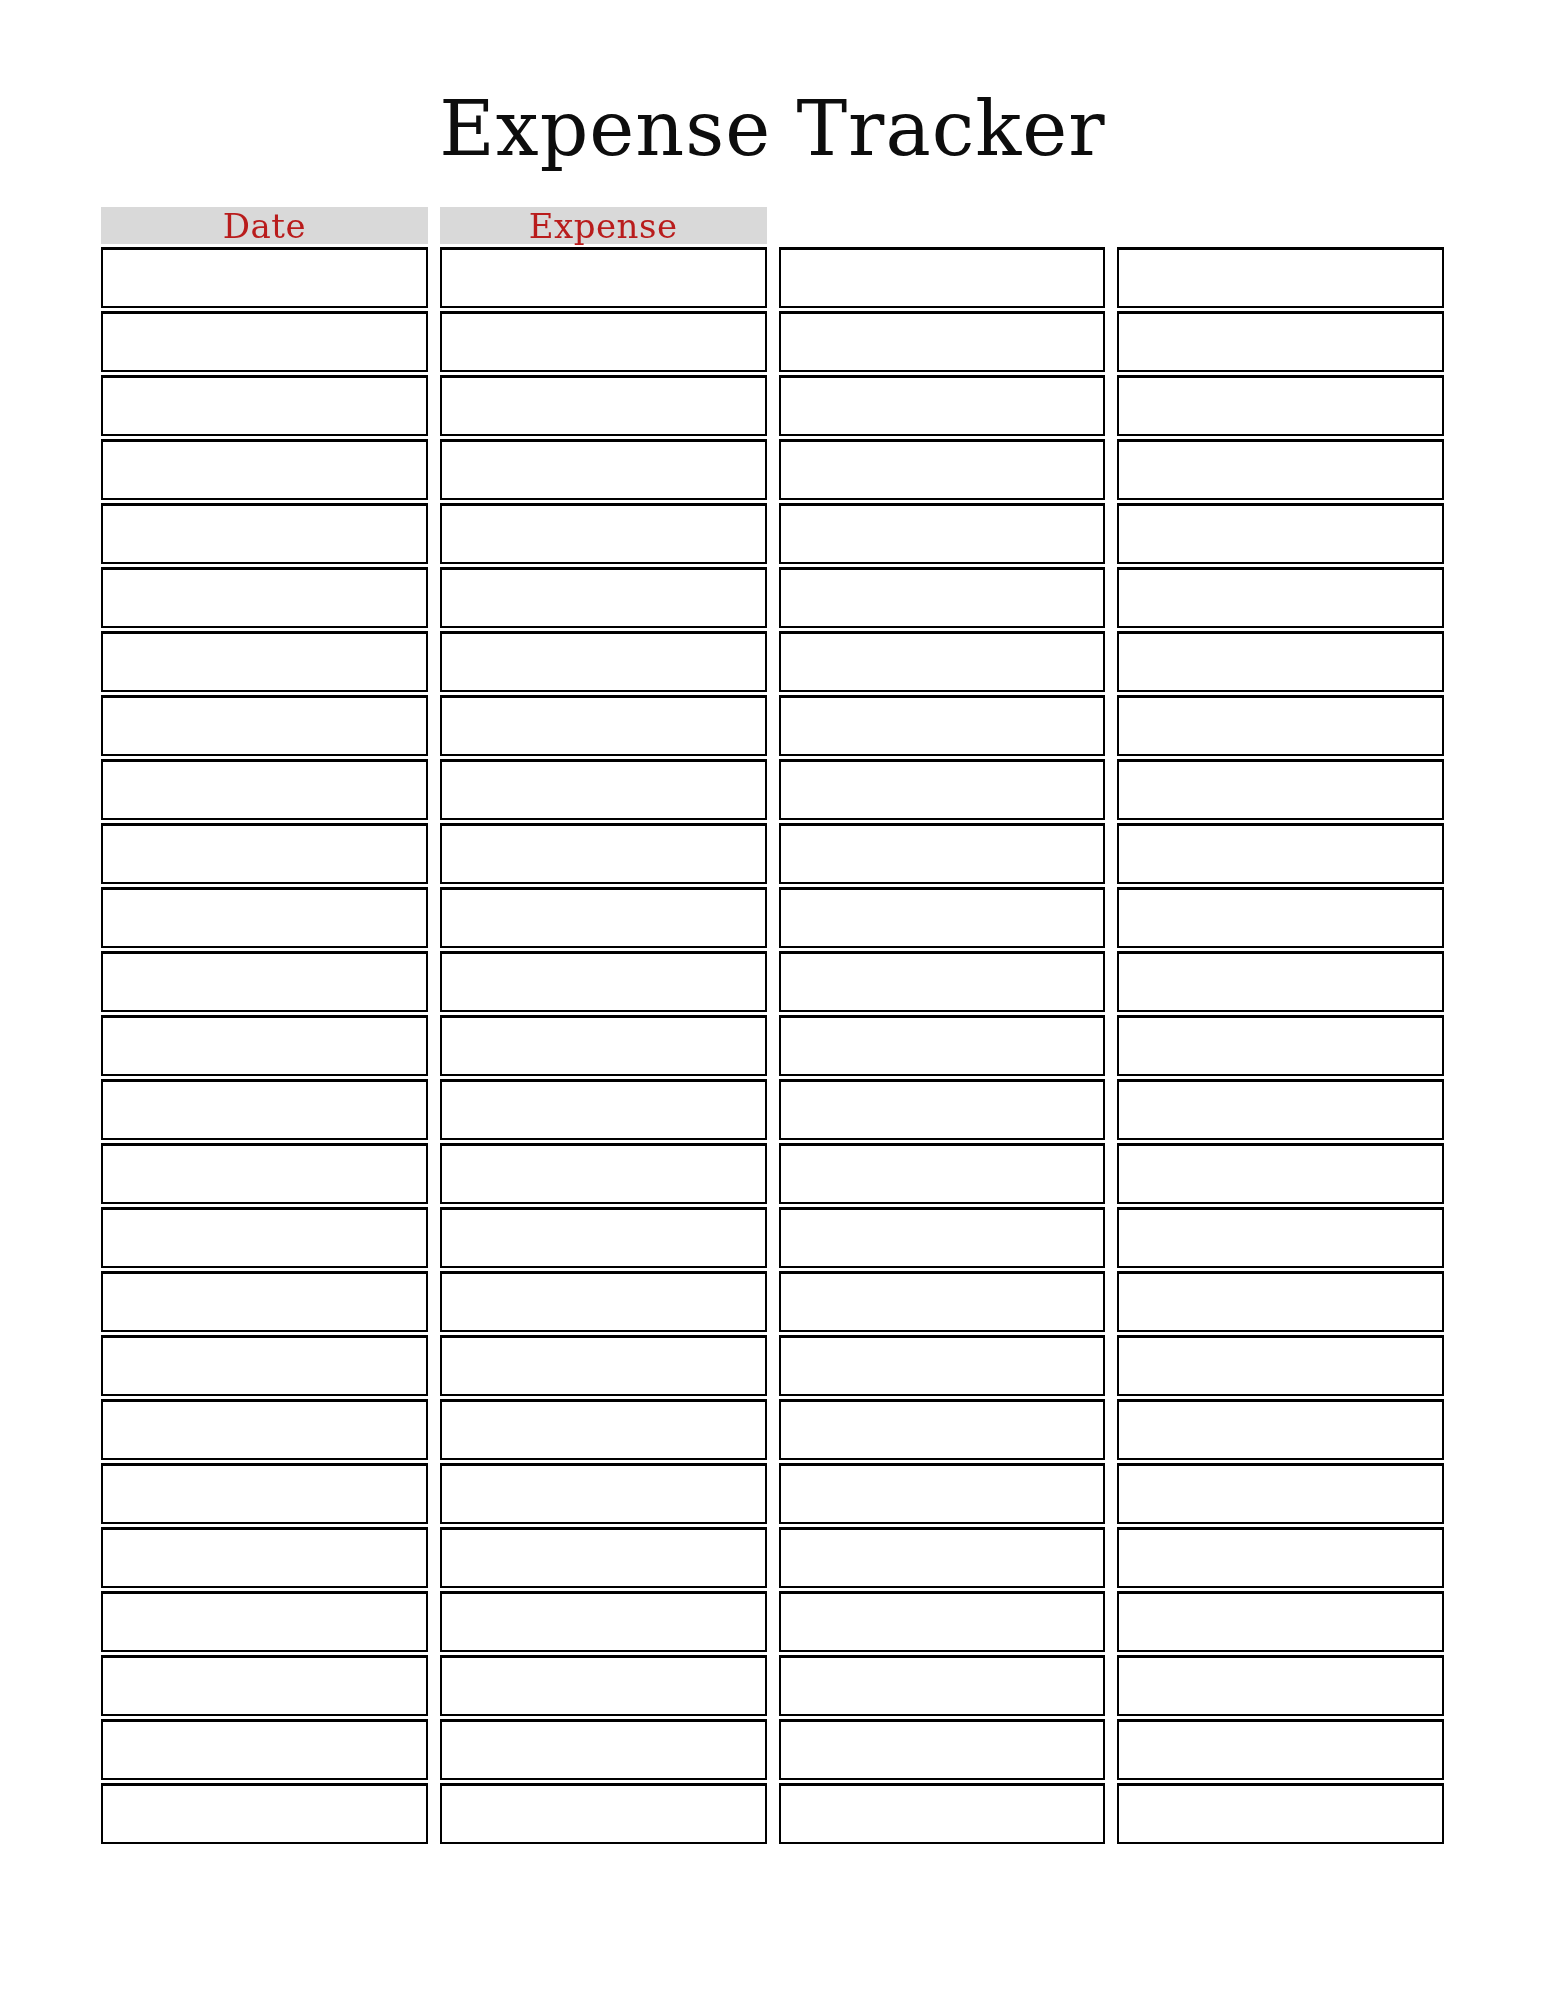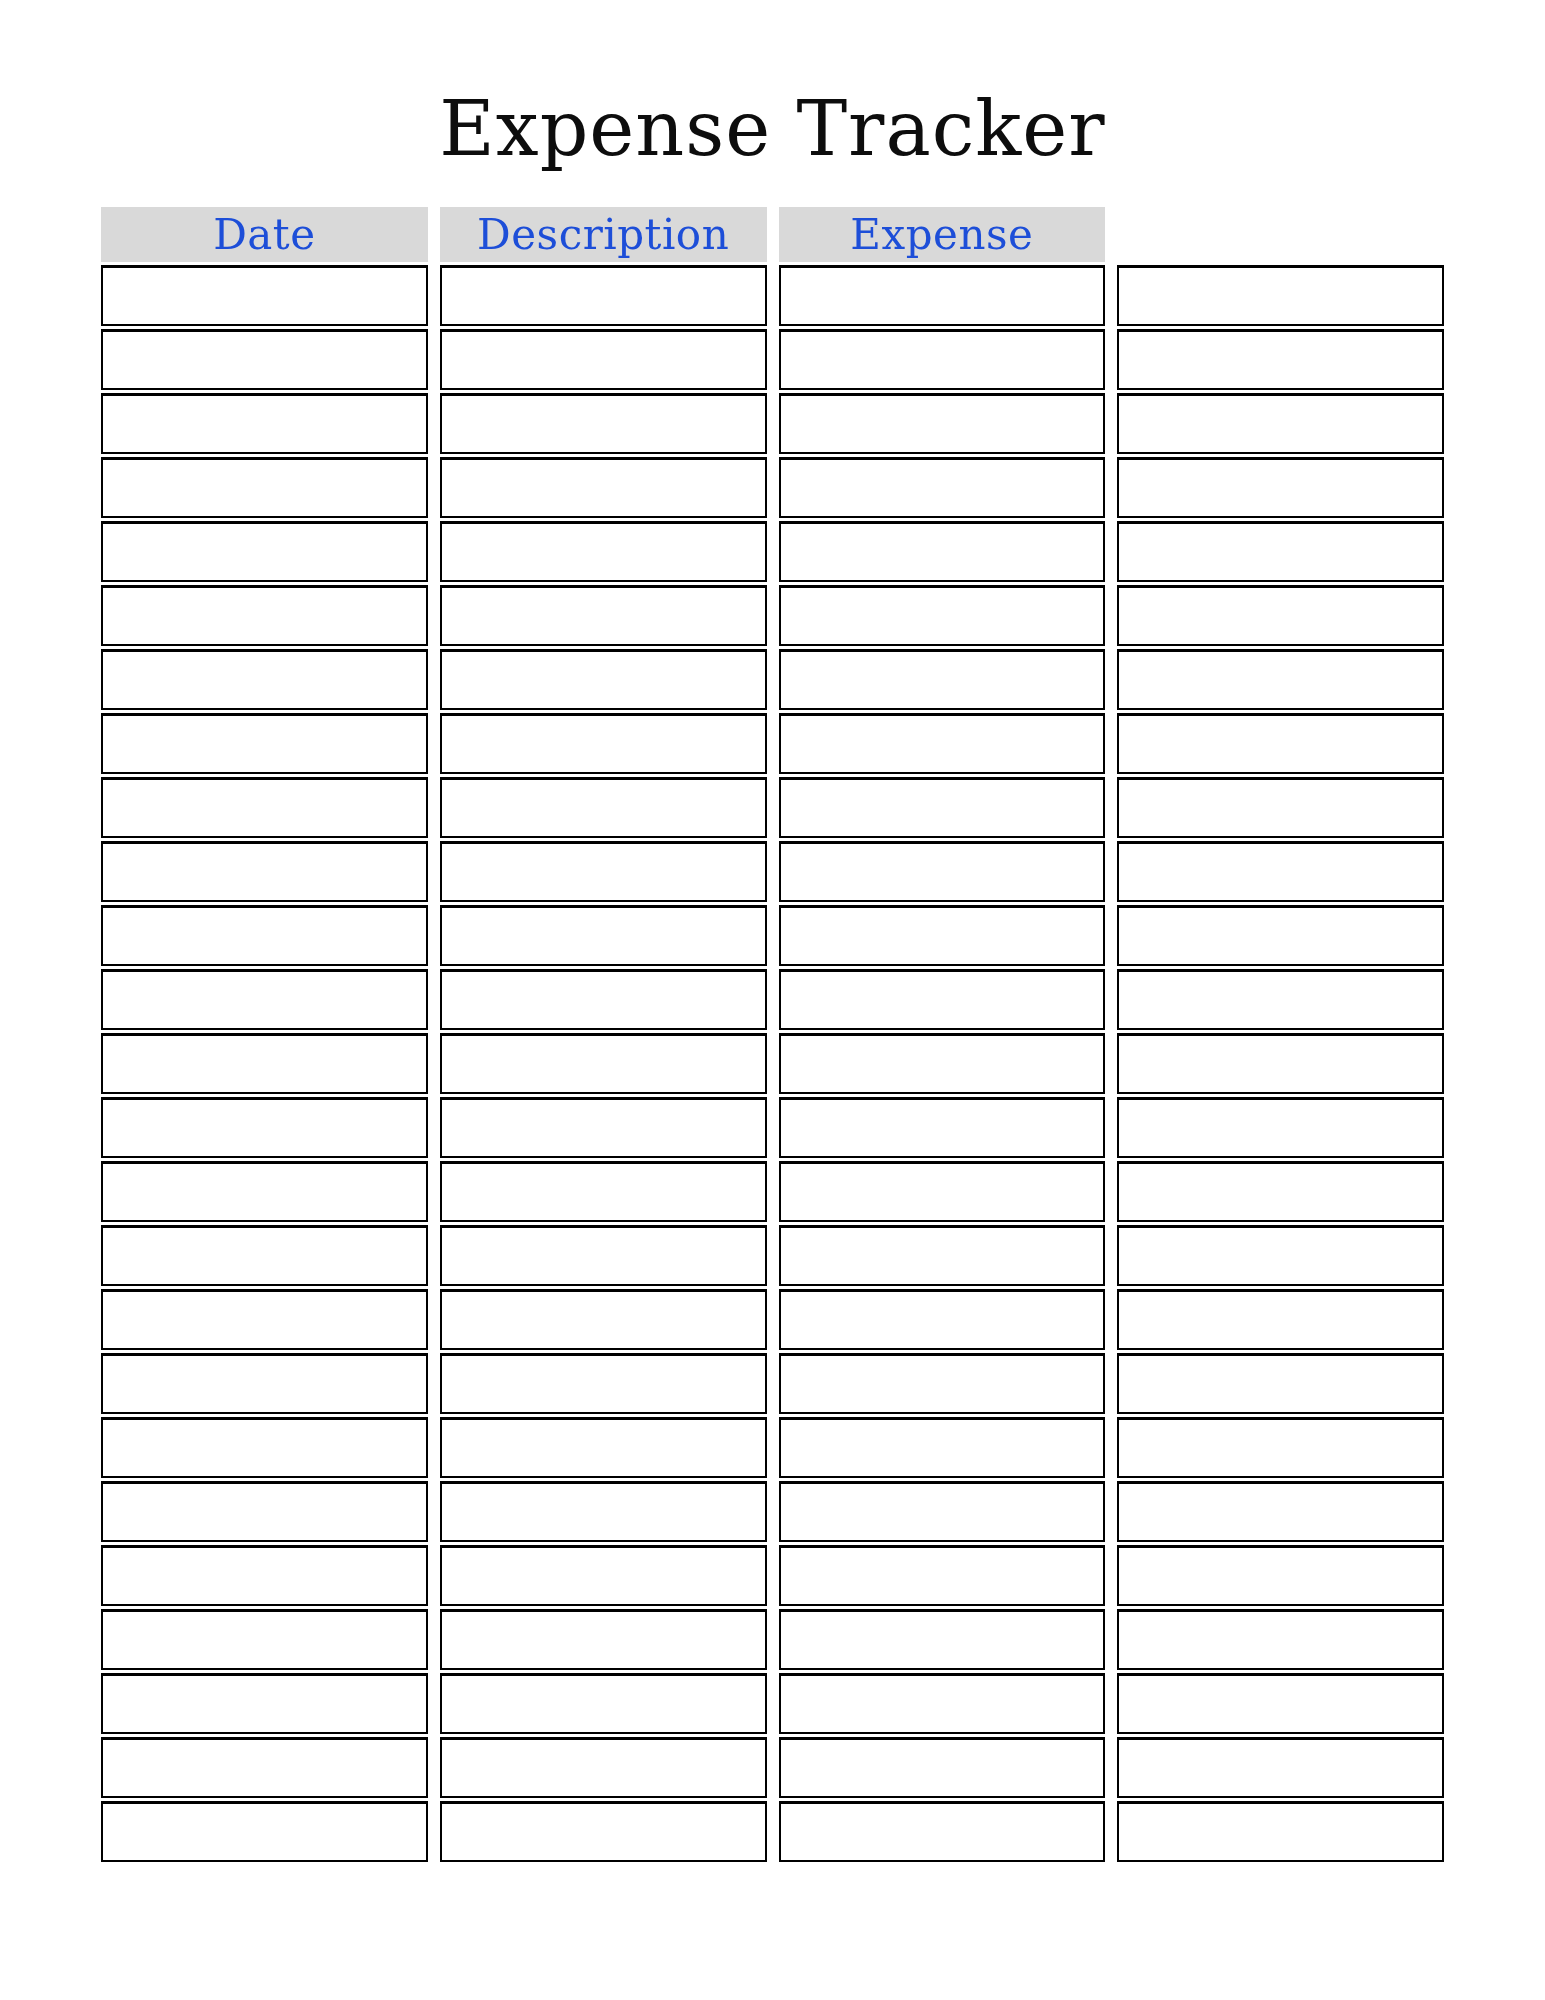--- a/index.html
+++ b/index.html
@@ -29,28 +29,28 @@
     width: 1343px;
     margin: 40px auto 0 auto;
   }
   .header-row {
     display: grid;
     grid-template-columns: repeat(4, 1fr);
     column-gap: 12px;
     margin-bottom: 3px;
   }
   .header-cell {
-    height: 55px;
+    height: 37px;
     background: var(--header-bg, #d9d9d9);
     display: flex;
     align-items: center;
     justify-content: center;
-    font-size: 42px;
+    font-size: 34px;
     letter-spacing: 0.5px;
-    color: #1d4ed8;
+    color: #b91c1c;
   }
   .table-body .row {
     display: grid;
     grid-template-columns: repeat(4, 1fr);
     column-gap: 12px;
     margin-bottom: 3px;
   }
   .table-body .row:last-child {
     margin-bottom: 0;
   }
@@ -71,21 +71,20 @@
 <body>
 
 <div class="page">
 
   <h1 class="page-title">Expense Tracker</h1>
 
   <div class="expense-table">
 
     <div class="header-row">
       <div class="header-cell">Date</div>
-      <div class="header-cell">Description</div>
       <div class="header-cell">Expense</div>
     </div>
 
     <div class="table-body" id="table-body">
         <div class="row">
           <div class="cell"></div>
           <div class="cell"></div>
           <div class="cell"></div>
           <div class="cell"></div>
         </div>

